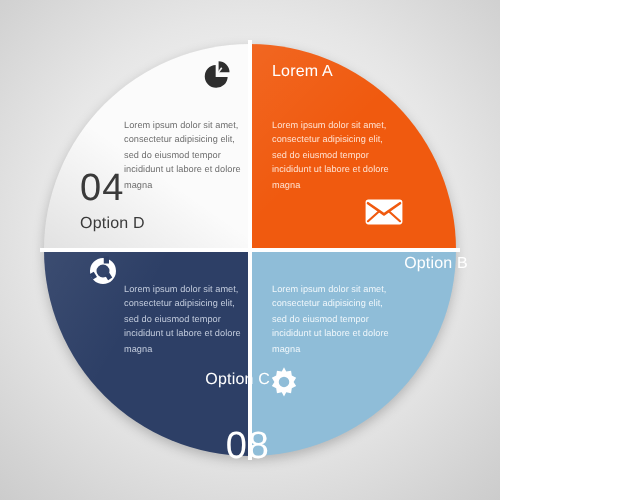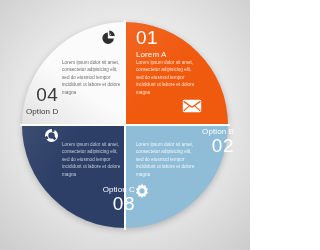--- a/index.html
+++ b/index.html
@@ -98,23 +98,23 @@
     letter-spacing: 0.1px;
   }
 
   
   #headline-a { left: 136px; top: 28px; text-align: left; color: #ffffff; }
   
   #headline-b { right: 16px; top: 128px; text-align: right; color: #ffffff; }
   #headline-b .opt { margin-top: 0; margin-bottom: 0; }
   
   #headline-c { left: 57px; top: 186px; width: 78px; text-align: right; color: #ffffff; }
-  #headline-c .opt { margin-top: 0; margin-bottom: 0; }
-  
-  #headline-d { left: 26px; top: 85px; text-align: right; color: #3a3a3a; }
+  #headline-c .opt { margin-top: 0; margin-bottom: 20px; }
+  
+  #headline-d { left: 40px; top: 85px; text-align: left; color: #3a3a3a; }
 
   
   .body-copy {
     position: absolute;
     z-index: 8;
     width: 60px;
     font-size: 4.6px;
     line-height: 1.62;
     letter-spacing: 0.02px;
   }
@@ -148,27 +148,25 @@
 
     <div class="quadrant q-c"></div>
 
     <div class="quadrant q-d"></div>
   </div>
 
   <div class="sep vert"></div>
   <div class="sep horz"></div>
 
   <div class="headline" id="headline-a">
-    <span class="num">01</span>
     <span class="opt">Lorem A</span>
   </div>
 
   <div class="headline" id="headline-b">
     <span class="opt">Option B</span>
-    <span class="num">02</span>
   </div>
 
   <div class="headline" id="headline-c">
     <span class="opt">Option C</span>
     <span class="num">08</span>
   </div>
 
   <div class="headline" id="headline-d">
     <span class="num">04</span>
     <span class="opt">Option D</span>

